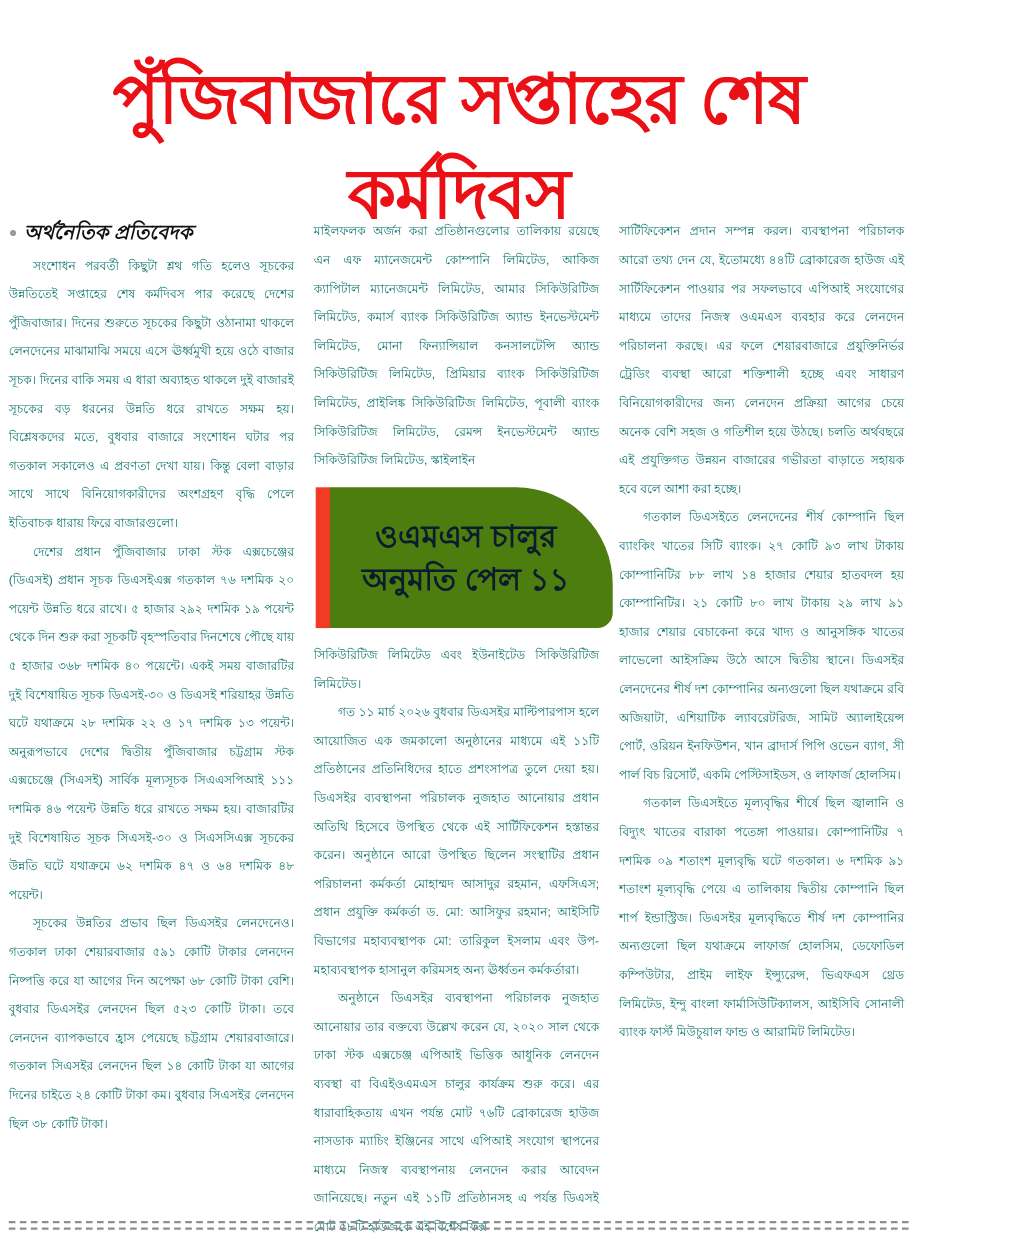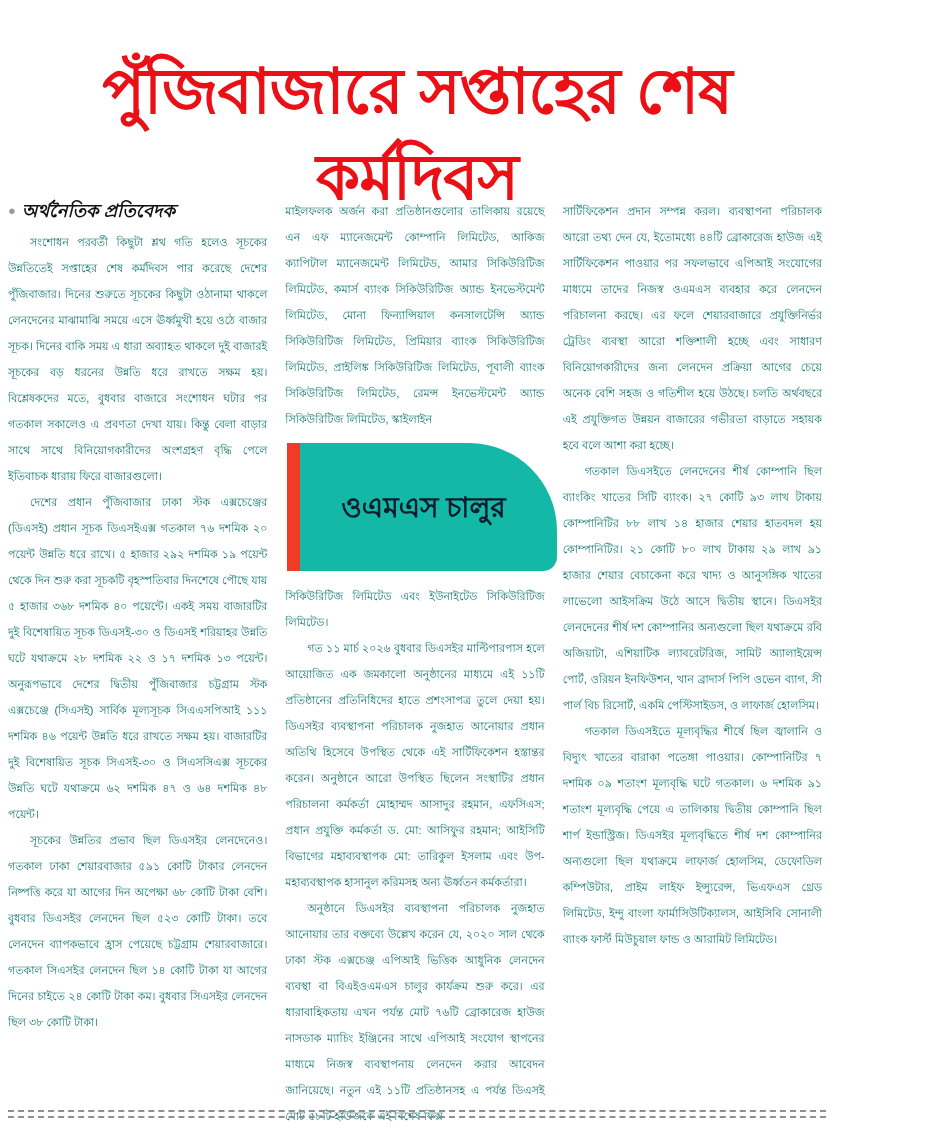--- a/index.html
+++ b/index.html
@@ -60,21 +60,21 @@
     height:128px;
     margin:11px -12px 12px 2px;
   }
   .callout-bar {
     width:13px;
     background:#f23b25;
     flex:0 0 13px;
   }
   .callout-body {
     flex:1;
-    background:#14b8a6;
+    background:#4d7c0f;
     border-radius:0 88px 14px 0;
     display:flex;
     flex-direction:column;
     justify-content:center;
     align-items:center;
     text-align:center;
     padding:4px 18px 4px 8px;
   }
   .callout-line {
     display:block;
@@ -114,20 +114,21 @@
 
     </div>
 
     <div class="col">
       <p class="para">মাইলফলক অর্জন করা প্রতিষ্ঠানগুলোর তালিকায় রয়েছে এন এফ ম্যানেজমেন্ট কোম্পানি লিমিটেড, আকিজ ক্যাপিটাল ম্যানেজমেন্ট লিমিটেড, আমার সিকিউরিটিজ লিমিটেড, কমার্স ব্যাংক সিকিউরিটিজ অ্যান্ড ইনভেস্টমেন্ট লিমিটেড, মোনা ফিন্যান্সিয়াল কনসালটেন্সি অ্যান্ড সিকিউরিটিজ লিমিটেড, প্রিমিয়ার ব্যাংক সিকিউরিটিজ লিমিটেড, প্রাইলিঙ্ক সিকিউরিটিজ লিমিটেড, পূবালী ব্যাংক সিকিউরিটিজ লিমিটেড, রেমন্স ইনভেস্টমেন্ট অ্যান্ড সিকিউরিটিজ লিমিটেড, স্কাইলাইন</p>
 
       <div class="callout">
         <div class="callout-bar"></div>
         <div class="callout-body">
           <span class="callout-line">ওএমএস চালুর</span>
+          <span class="callout-line">অনুমতি পেল ১১</span>
         </div>
       </div>
 
       <p class="para">সিকিউরিটিজ লিমিটেড এবং ইউনাইটেড সিকিউরিটিজ লিমিটেড।</p>
       <p class="para indent">গত ১১ মার্চ ২০২৬ বুধবার ডিএসইর মাল্টিপারপাস হলে আয়োজিত এক জমকালো অনুষ্ঠানের মাধ্যমে এই ১১টি প্রতিষ্ঠানের প্রতিনিধিদের হাতে প্রশংসাপত্র তুলে দেয়া হয়। ডিএসইর ব্যবস্থাপনা পরিচালক নুজহাত আনোয়ার প্রধান অতিথি হিসেবে উপস্থিত থেকে এই সার্টিফিকেশন হস্তান্তর করেন। অনুষ্ঠানে আরো উপস্থিত ছিলেন সংস্থাটির প্রধান পরিচালনা কর্মকর্তা মোহাম্মদ আসাদুর রহমান, এফসিএস; প্রধান প্রযুক্তি কর্মকর্তা ড. মো: আসিফুর রহমান; আইসিটি বিভাগের মহাব্যবস্থাপক মো: তারিকুল ইসলাম এবং উপ-মহাব্যবস্থাপক হাসানুল করিমসহ অন্য ঊর্ধ্বতন কর্মকর্তারা।</p>
       <p class="para indent">অনুষ্ঠানে ডিএসইর ব্যবস্থাপনা পরিচালক নুজহাত আনোয়ার তার বক্তব্যে উল্লেখ করেন যে, ২০২০ সাল থেকে ঢাকা স্টক এক্সচেঞ্জ এপিআই ভিত্তিক আধুনিক লেনদেন ব্যবস্থা বা বিএইওএমএস চালুর কার্যক্রম শুরু করে। এর ধারাবাহিকতায় এখন পর্যন্ত মোট ৭৬টি ব্রোকারেজ হাউজ নাসডাক ম্যাচিং ইঞ্জিনের সাথে এপিআই সংযোগ স্থাপনের মাধ্যমে নিজস্ব ব্যবস্থাপনায় লেনদেন করার আবেদন জানিয়েছে। নতুন এই ১১টি প্রতিষ্ঠানসহ এ পর্যন্ত ডিএসই মোট ৫৮টি হাউজকে এই বিশেষ ফিক্স</p>
     </div>
 
     <div class="col">
       <p class="para">সার্টিফিকেশন প্রদান সম্পন্ন করল। ব্যবস্থাপনা পরিচালক আরো তথ্য দেন যে, ইতোমধ্যে ৪৪টি ব্রোকারেজ হাউজ এই সার্টিফিকেশন পাওয়ার পর সফলভাবে এপিআই সংযোগের মাধ্যমে তাদের নিজস্ব ওএমএস ব্যবহার করে লেনদেন পরিচালনা করছে। এর ফলে শেয়ারবাজারে প্রযুক্তিনির্ভর ট্রেডিং ব্যবস্থা আরো শক্তিশালী হচ্ছে এবং সাধারণ বিনিয়োগকারীদের জন্য লেনদেন প্রক্রিয়া আগের চেয়ে অনেক বেশি সহজ ও গতিশীল হয়ে উঠছে। চলতি অর্থবছরে এই প্রযুক্তিগত উন্নয়ন বাজারের গভীরতা বাড়াতে সহায়ক হবে বলে আশা করা হচ্ছে।</p>

